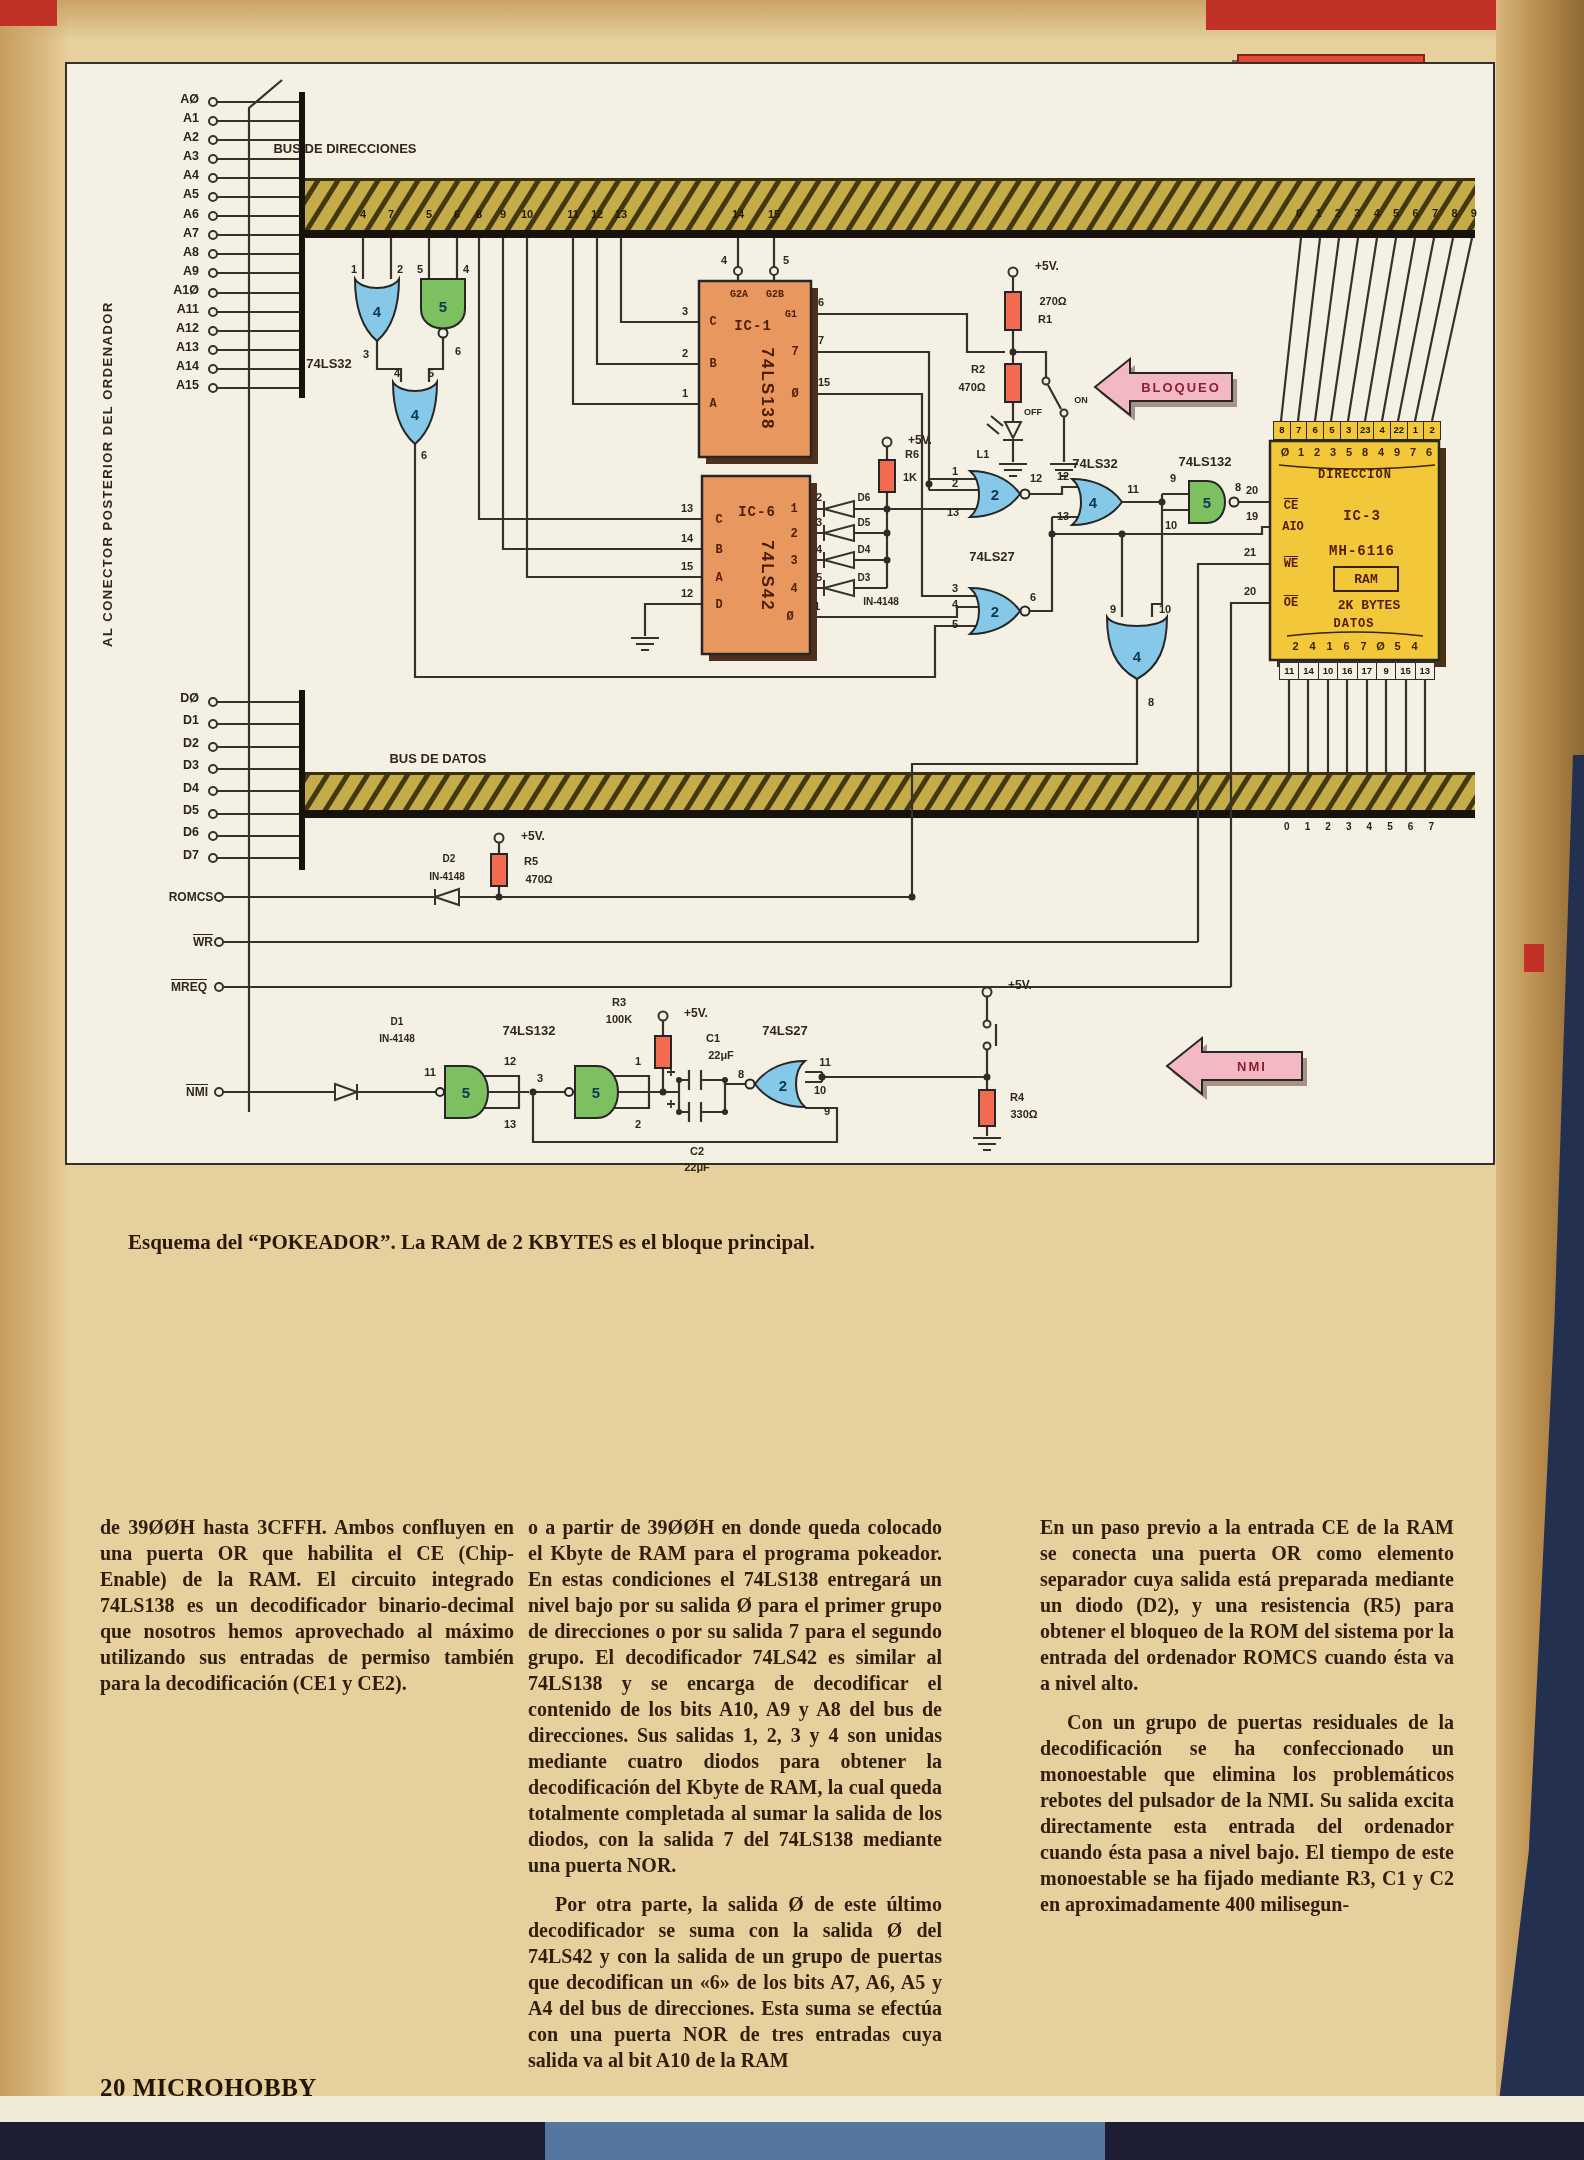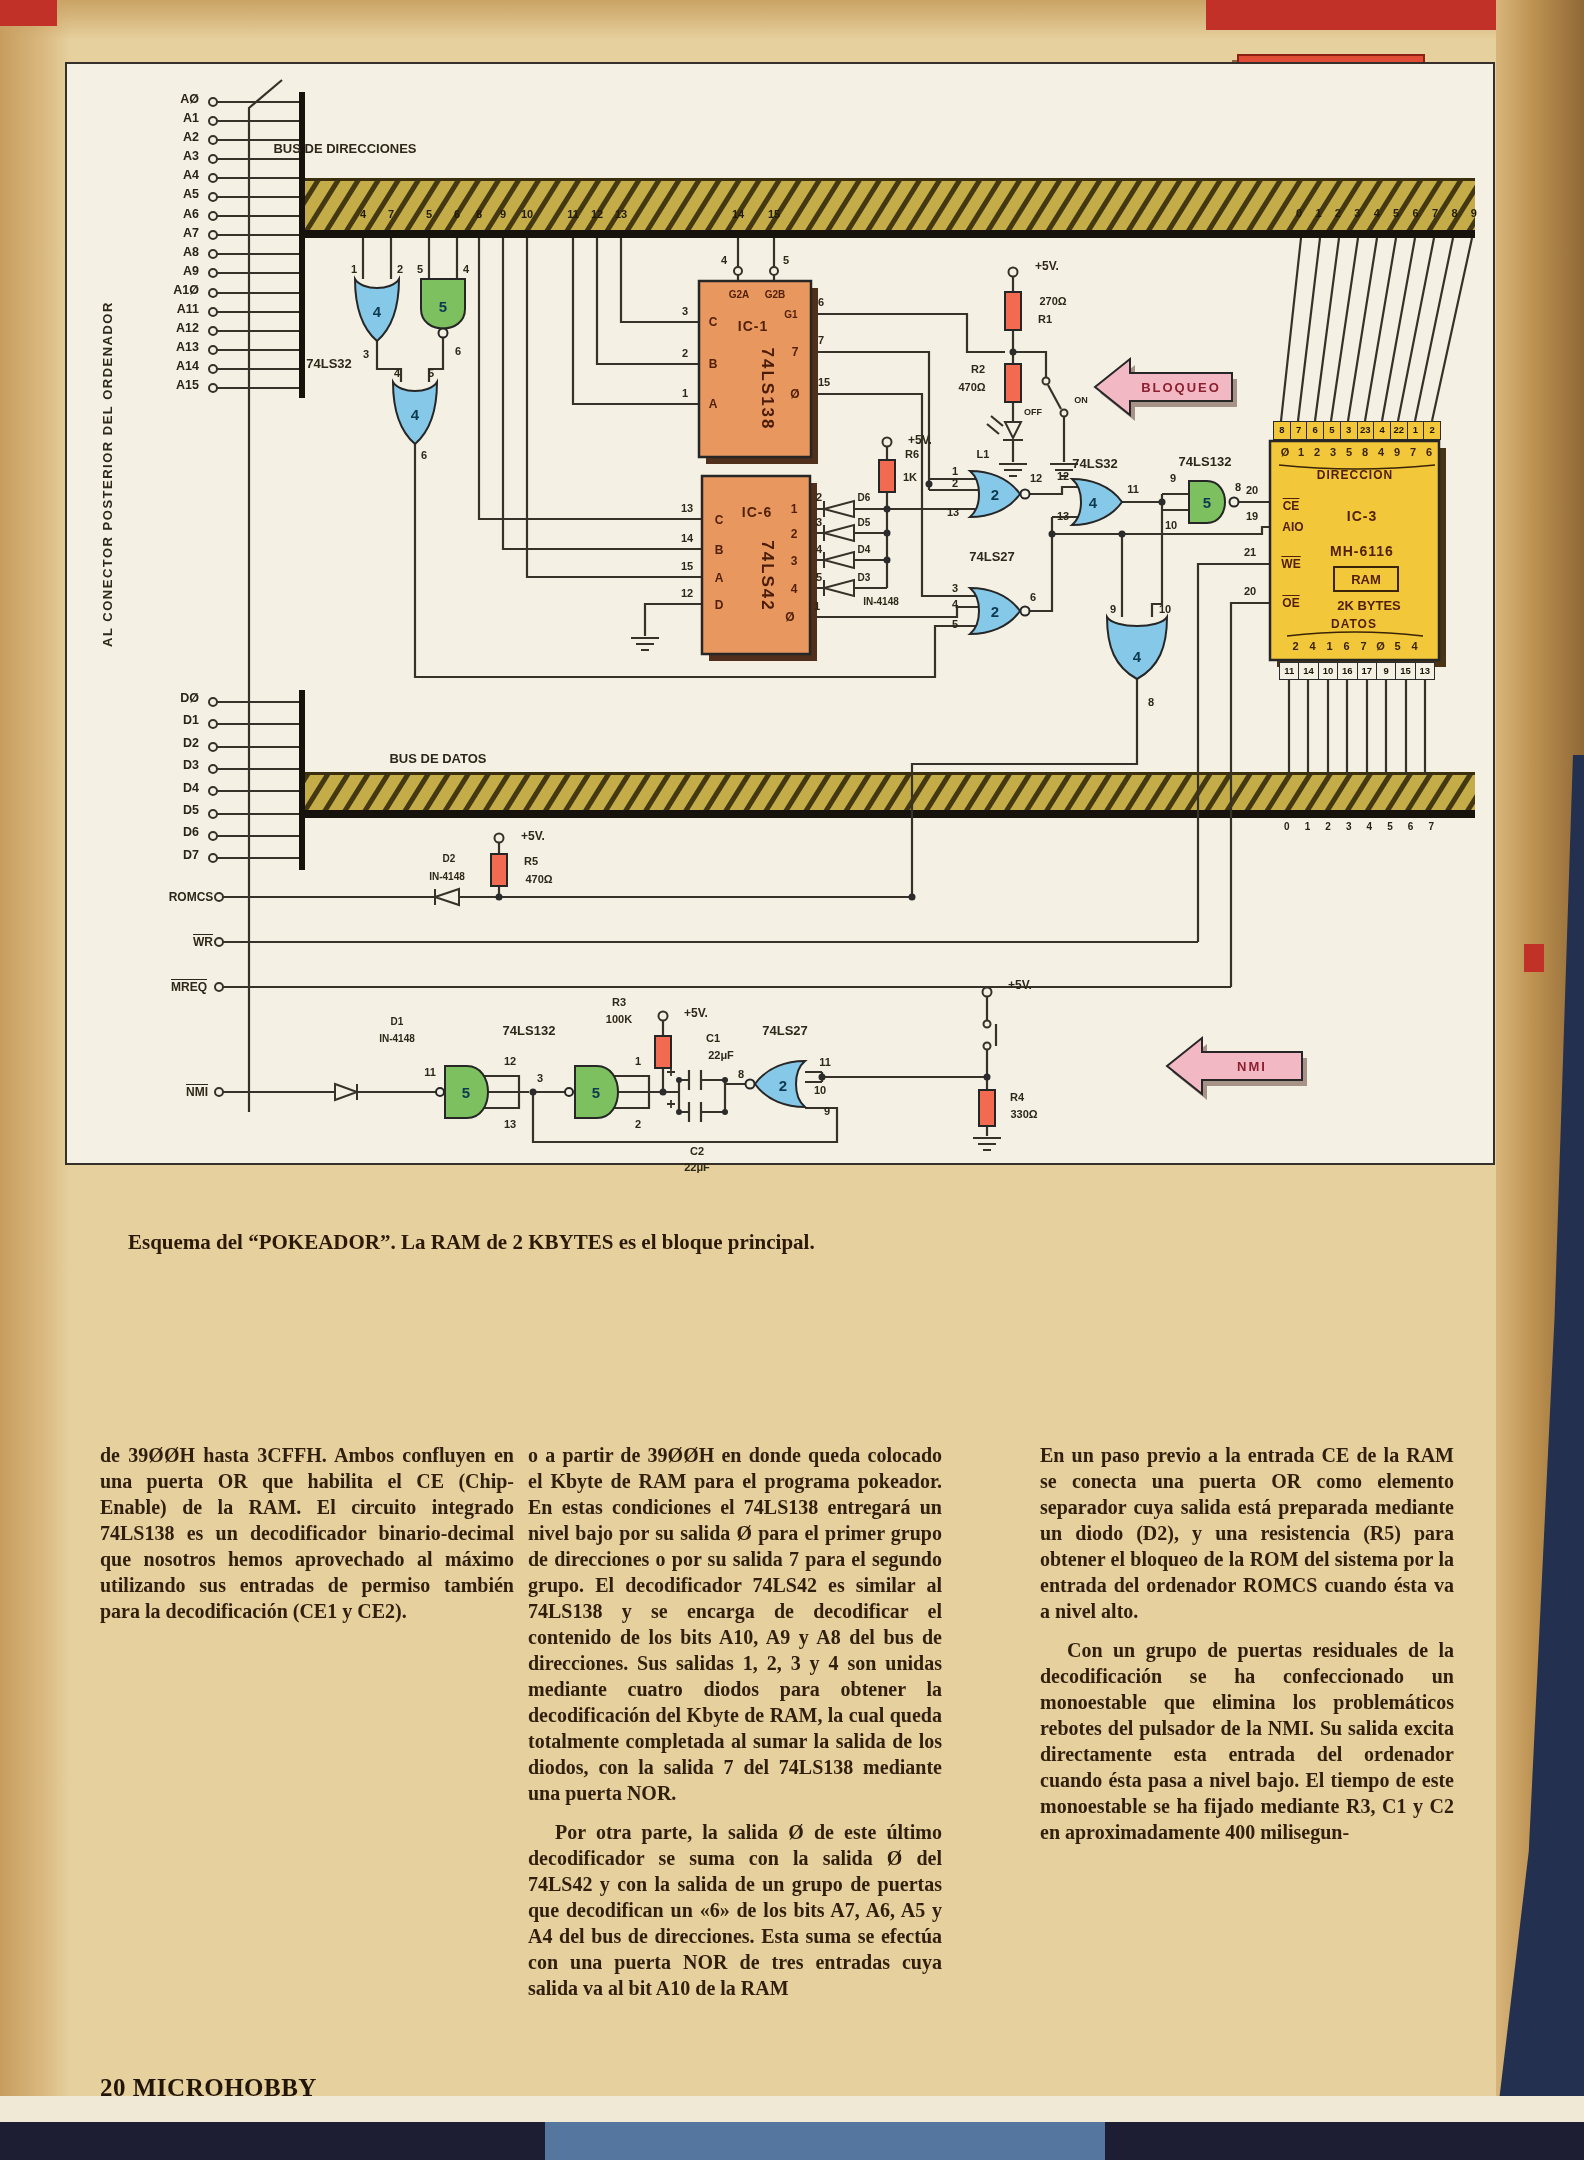--- a/index.html
+++ b/index.html
@@ -15,21 +15,21 @@
   #figura{position:absolute;left:1237px;top:54px;width:184px;height:38px;background:#e04c36;border:2px solid #8c2014;
     box-shadow:-5px 6px 0 rgba(80,24,12,.6);display:flex;align-items:center;justify-content:center;
     font:bold 20px "Liberation Serif",serif;color:#6e1408;letter-spacing:1px;}
   
   #panel{position:absolute;left:65px;top:62px;width:1430px;height:1103px;background:#f4f1e4;border:2px solid #35302a;box-sizing:border-box;}
   #panel svg{position:absolute;left:0;top:0;}
   #labels{position:absolute;left:0;top:0;width:1430px;height:1103px;}
   .dl{position:absolute;transform:translate(-50%,-50%);font:bold 11px "Liberation Sans",sans-serif;color:#2e2818;white-space:nowrap;}
   .f9{font-size:9px}.f10{font-size:10px}.f12{font-size:12px}.f13{font-size:13px}.f14{font-size:14px}
   .gn{font-size:15px;color:#0d3a50;}
-  .mar{color:#52200a;}
+  .mar{color:#52200a;font-family:Liberation Mono, monospace;}
   .ov{text-decoration:overline;}
   .vlab{position:absolute;transform:translate(-50%,-50%) rotate(90deg);font:bold 17px "Liberation Sans",sans-serif;letter-spacing:2px;color:#4a1c08;white-space:nowrap;}
   .side{position:absolute;left:40px;top:410px;transform:translate(-50%,-50%) rotate(-90deg);font:bold 13px "Liberation Sans",sans-serif;letter-spacing:1.5px;color:#2e2818;white-space:nowrap;}
   .arrowtxt{color:#8a2030;letter-spacing:2px;font-size:13px;}
   
   #addr-names{position:absolute;left:88px;top:28px;width:44px;}
   #addr-names span{display:block;height:19.1px;line-height:19.1px;text-align:right;font:bold 12.5px "Liberation Sans",sans-serif;color:#2a2416;}
   #data-names{position:absolute;left:88px;top:627px;width:44px;}
   #data-names span{display:block;height:22.4px;line-height:22.4px;text-align:right;font:bold 12.5px "Liberation Sans",sans-serif;color:#2a2416;}
   .pins span{position:absolute;top:150px;transform:translate(-50%,-50%);font:bold 11px "Liberation Sans",sans-serif;color:#221c06;}
@@ -44,21 +44,21 @@
   #data-rpins{left:1217px;top:757px;width:150px;justify-content:space-between;font:bold 10px "Liberation Sans",sans-serif;color:#2a2416;}
   #ram-top-outer{left:1206px;top:357px;width:168px;height:19px;border:1.5px solid #2b2b2b;background:#f2c73a;box-sizing:border-box;}
   #ram-top-outer span,#ram-bot-outer span{flex:1;text-align:center;font:bold 9.5px "Liberation Sans",sans-serif;line-height:16px;border-left:1.5px solid #2b2b2b;color:#1c1608;}
   #ram-top-outer span:first-of-type,#ram-bot-outer span:first-of-type{border-left:none;}
   #ram-top-inner{left:1210px;top:382px;width:160px;}
   #ram-top-inner span,#ram-bot-inner span{flex:1;text-align:center;font:bold 11px "Liberation Sans",sans-serif;color:#3a2408;}
   #ram-bot-inner{left:1220px;top:576px;width:136px;}
   #ram-bot-outer{left:1212px;top:598px;width:156px;height:18px;border:1.5px solid #2b2b2b;background:#f4f1e4;box-sizing:border-box;}
   
   #caption{position:absolute;left:128px;top:1230px;font:bold 21px "Liberation Serif",serif;color:#2c190a;}
-  .col{position:absolute;top:1442px;width:414px;font:bold 20px/26px "Liberation Serif",serif;color:#301e0e;text-align:justify;}
+  .col{position:absolute;top:1514px;width:414px;font:bold 20px/26px "Liberation Serif",serif;color:#301e0e;text-align:justify;}
   .col p{margin:0 0 13px;}
   .col p + p{text-indent:27px;}
   #col1{left:100px}#col2{left:528px}#col3{left:1040px}
   #footer{position:absolute;left:100px;top:2074px;font:bold 25px "Liberation Serif",serif;color:#211507;letter-spacing:.5px;}
   
   #edge{position:absolute;left:1496px;top:0;width:88px;height:2160px;background:linear-gradient(90deg,#d8b57b,#bb904f 45%,#8f6836);}
   #nextpage{position:absolute;left:1492px;top:755px;width:92px;height:1405px;background:#24304f;
     clip-path:polygon(100% 0,100% 100%,0% 100%,40% 78%,68% 40%,88% 0%);}
   #redspot{position:absolute;left:1524px;top:944px;width:20px;height:28px;background:#c23127;}
   #strip-white{position:absolute;left:0;top:2096px;width:1584px;height:26px;background:#efe9d6;}

